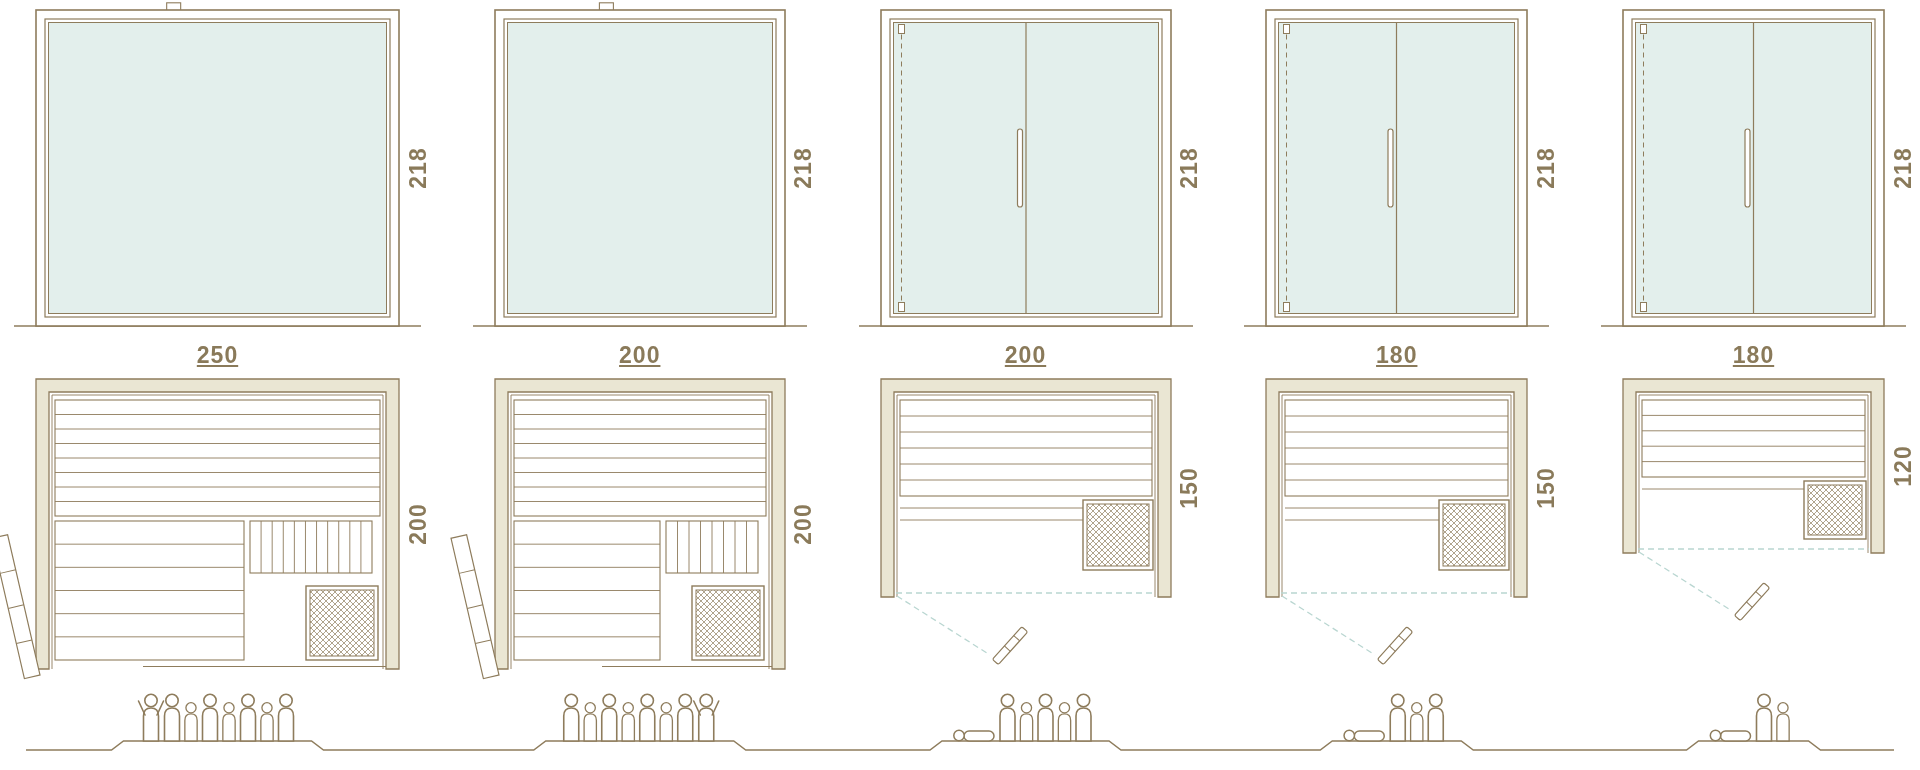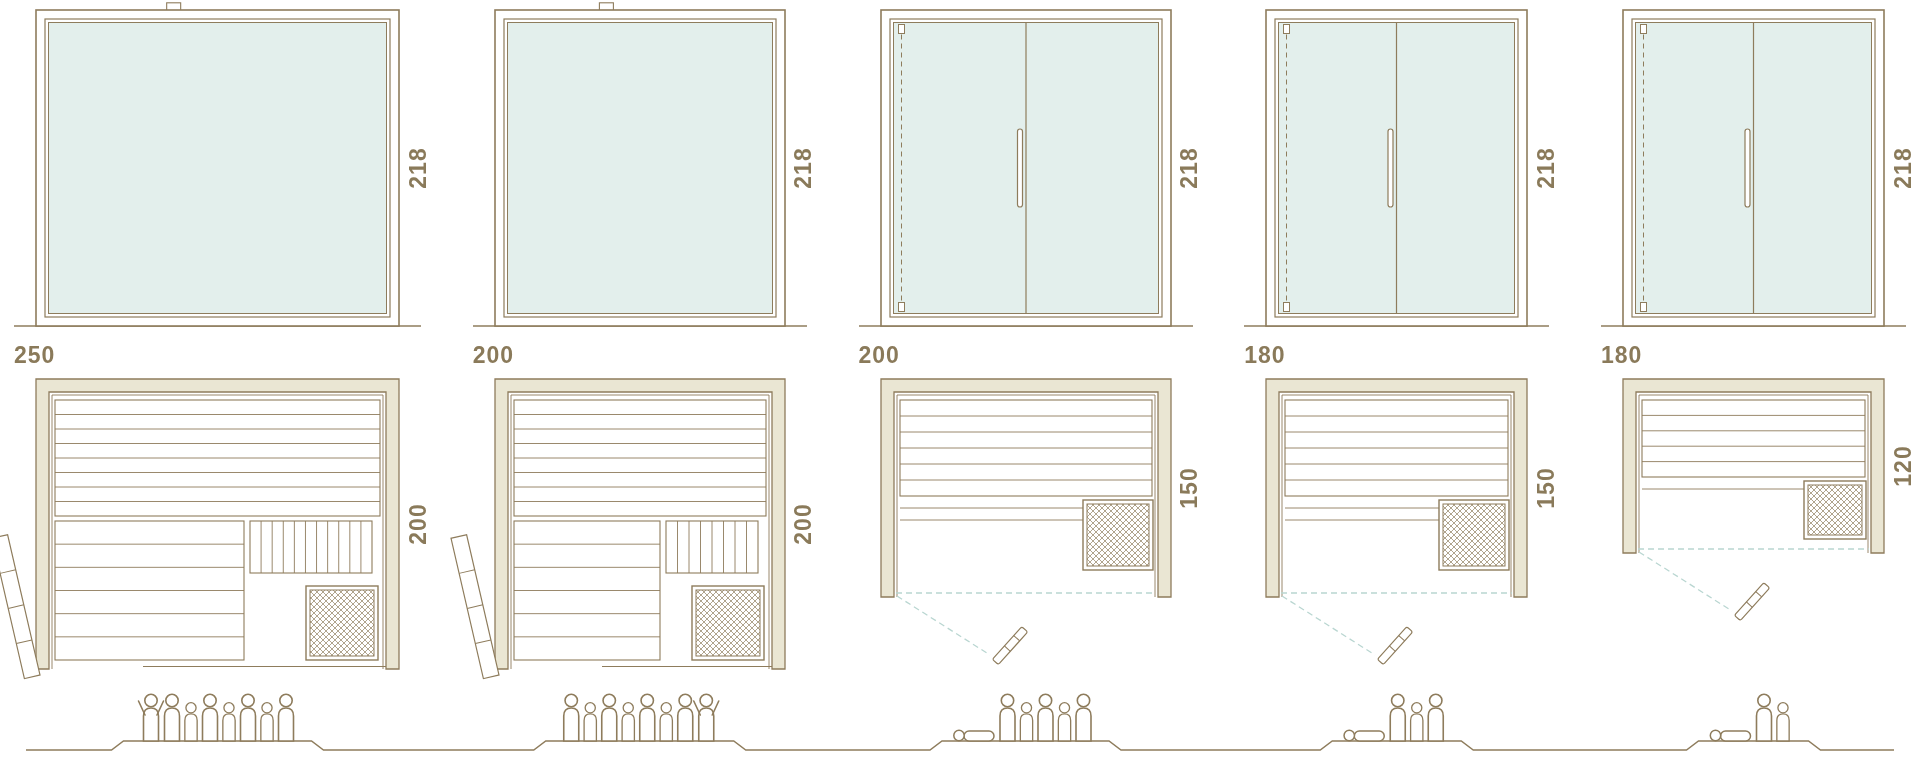--- a/index.html
+++ b/index.html
@@ -23,26 +23,27 @@
     position: absolute;
     right: -18px;
     color: #8a7a5a;
     font-size: 23px;
     font-weight: 700;
     letter-spacing: 1px;
     transform: translate(0,-50%) rotate(-90deg);
     white-space: nowrap;
   }
   .dim-w {
-    text-align: left;
+    text-align: center;
     color: #8a7a5a;
     font-size: 23px;
     font-weight: 700;
     letter-spacing: 1px;
     margin: 12px 0 10px 0;
+    text-decoration: underline;
   }
   .people-strip {
     position: absolute;
     left: 0; bottom: 0;
     width: 1920px; height: 84px;
   }
 </style>
 </head>
 <body>
 

